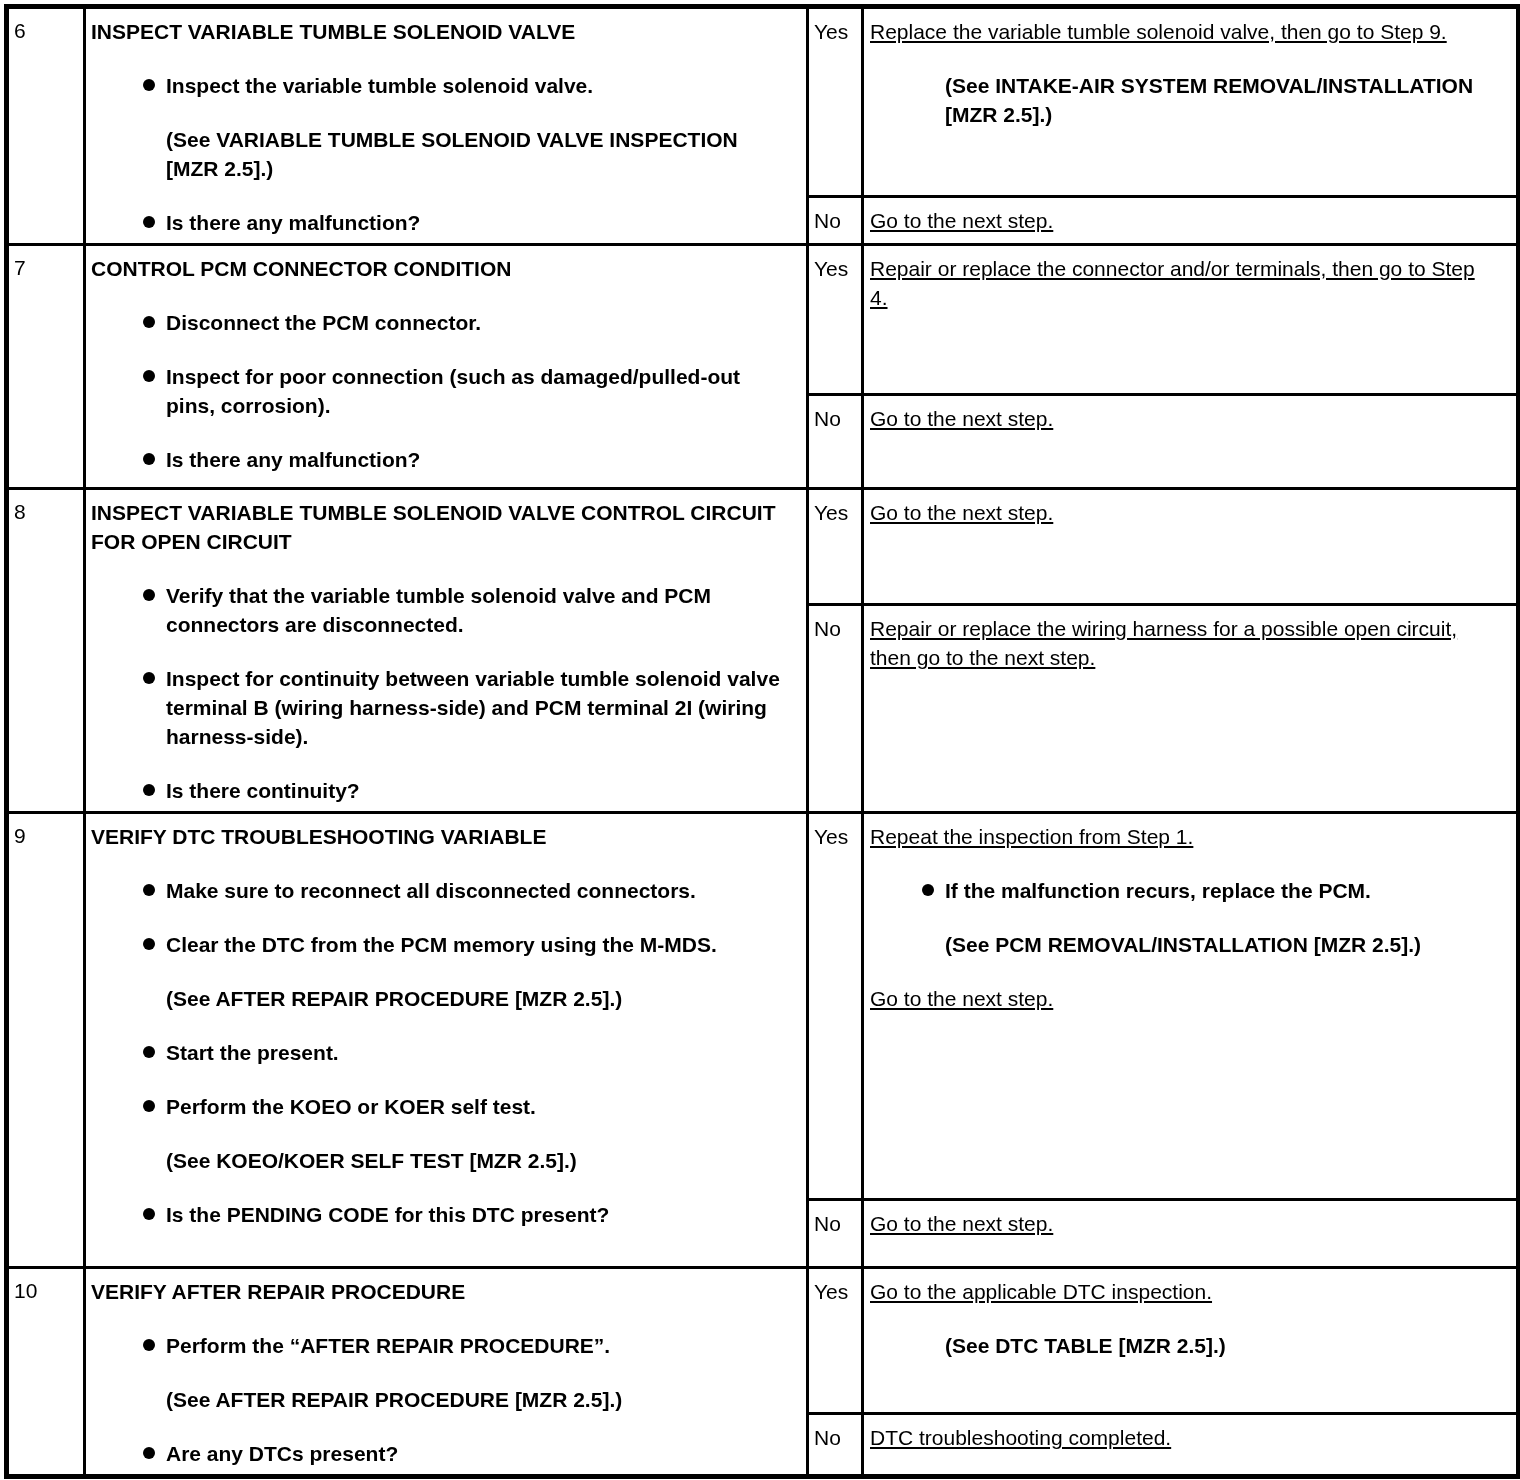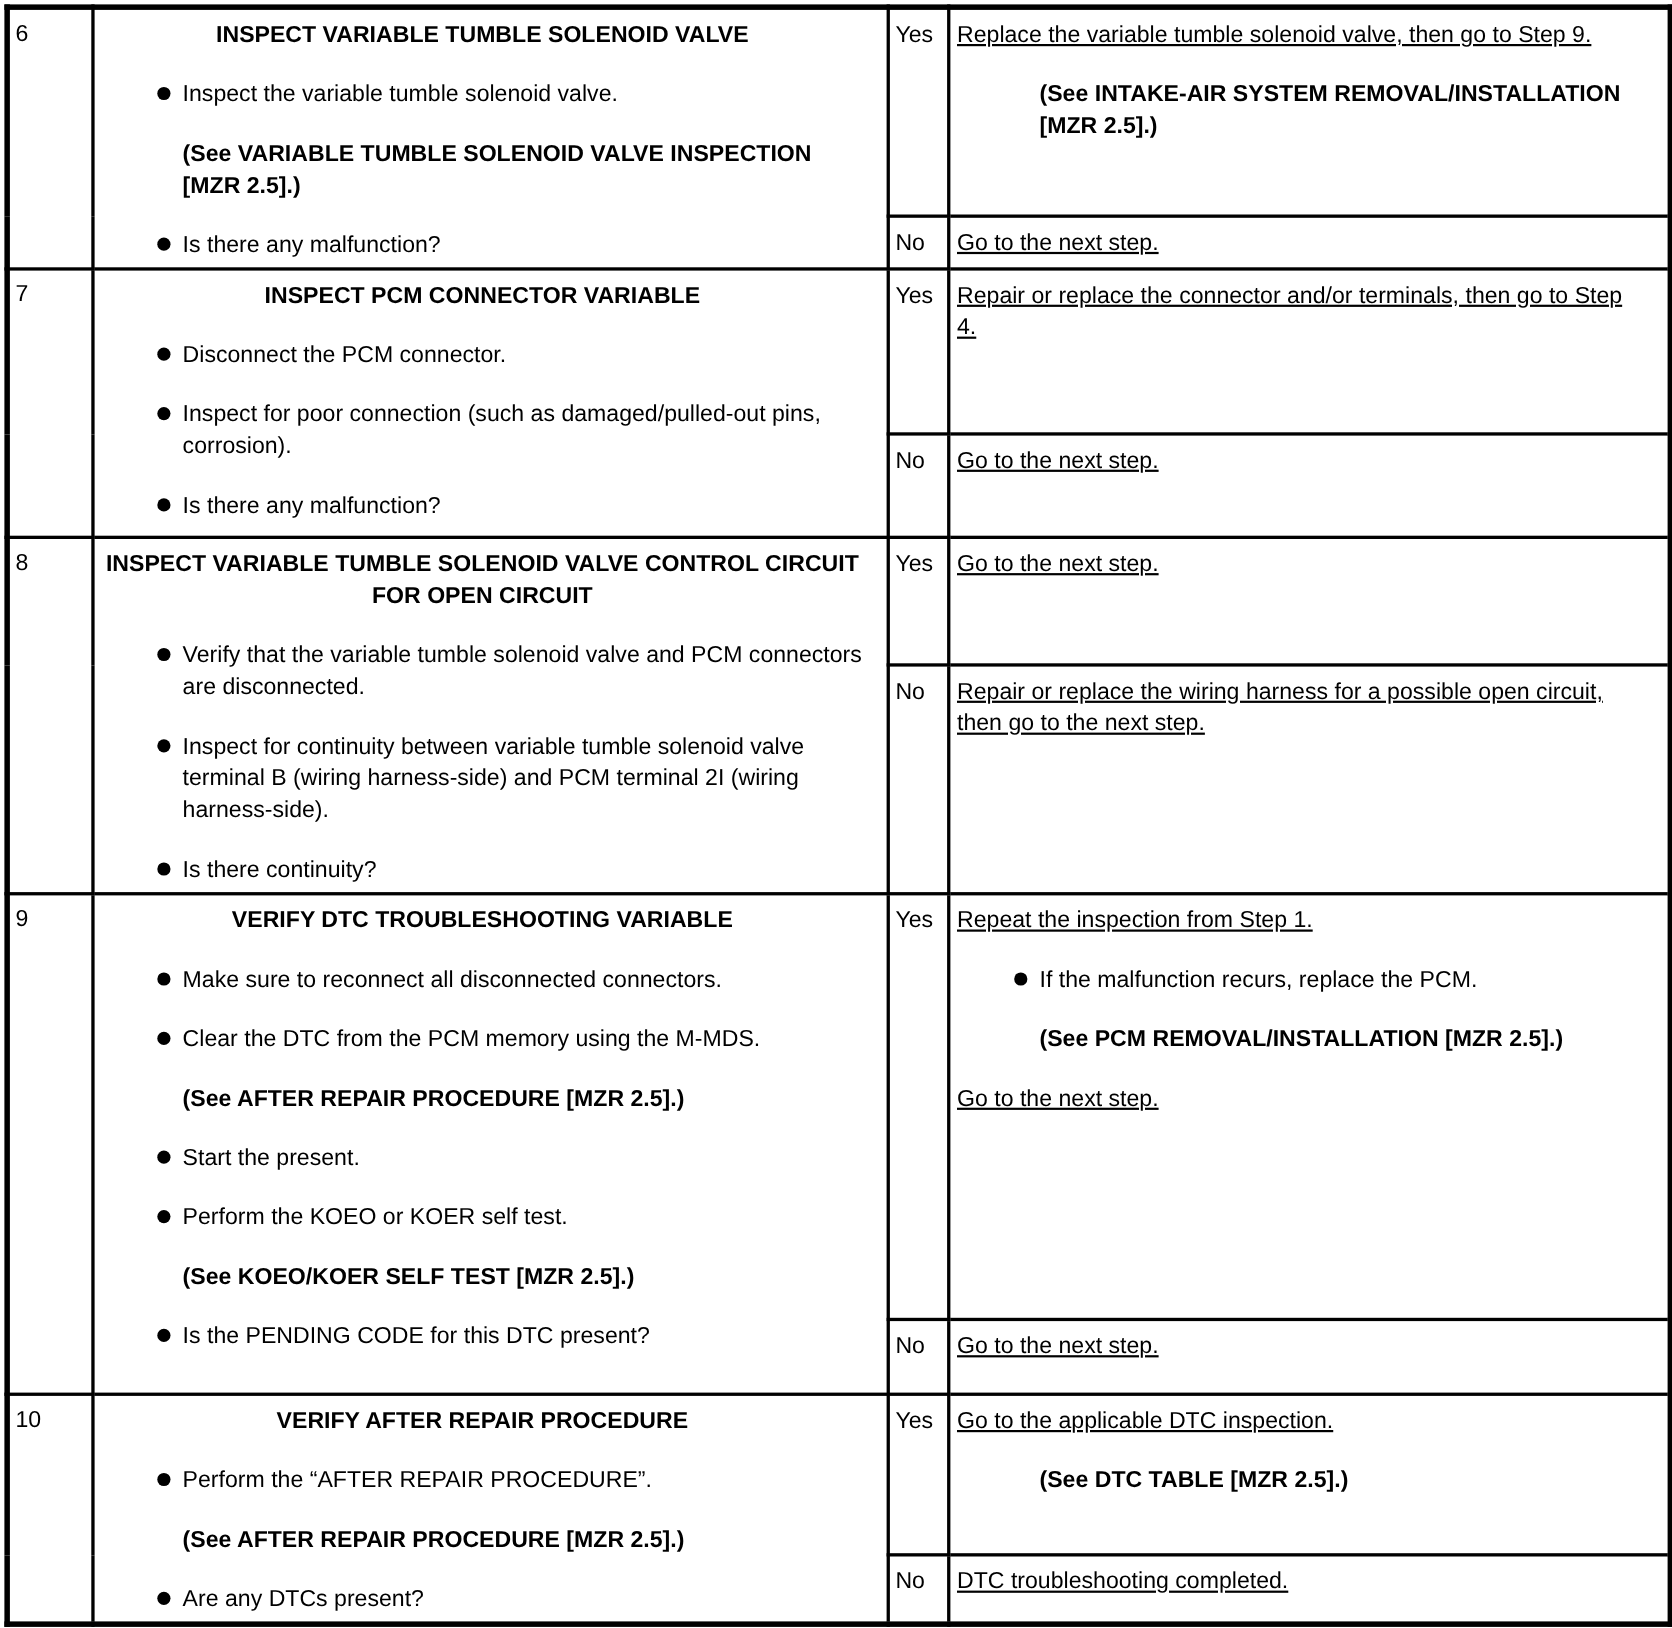--- a/index.html
+++ b/index.html
@@ -25,24 +25,24 @@
     vertical-align: top;
     font-size: 21px;
     line-height: 29px;
     overflow: hidden;
   }
   td.num  { padding: 7px 4px 4px 5px; }
   td.insp { padding: 8px 20px 6px 5px; }
   td.yn   { padding: 8px 2px 4px 5px; margin-left: 20px; }
   td.act  { padding: 8px 30px 6px 6px; }
 
-  .title { font-weight: bold; text-align: center; }
+  .title { font-weight: bold; }
   .blk + .blk { margin-top: 25px; }
 
-  .bullet { display: flex; padding-left: 52px; }
+  .bullet { display: flex; padding-left: 52px; font-weight: bold; }
   .bullet .dot {
     flex: none;
     width: 12px;
     height: 12px;
     border-radius: 50%;
     background: #000000;
     margin-top: 8px;
   }
   .bullet .txt { padding-left: 11px; }
   .note { padding-left: 75px; font-weight: bold; }
@@ -91,21 +91,21 @@
     <td class="act">
       <div class="blk para">Go to the next step.</div>
     </td>
   </tr>
 
   <tr style="height:150px">
     <td class="num" rowspan="2">
       <span>7</span>
     </td>
     <td class="insp" rowspan="2">
-      <div class="blk title">INSPECT PCM CONNECTOR VARIABLE</div>
+      <div class="blk title">CONTROL PCM CONNECTOR CONDITION</div>
       <div class="blk bullet">
         <span class="dot"></span>
         <span class="txt">Disconnect the PCM connector.</span>
       </div>
       <div class="blk bullet">
         <span class="dot"></span>
         <span class="txt">Inspect for poor connection (such as damaged/pulled-out pins, corrosion).</span>
       </div>
       <div class="blk bullet">
         <span class="dot"></span>

